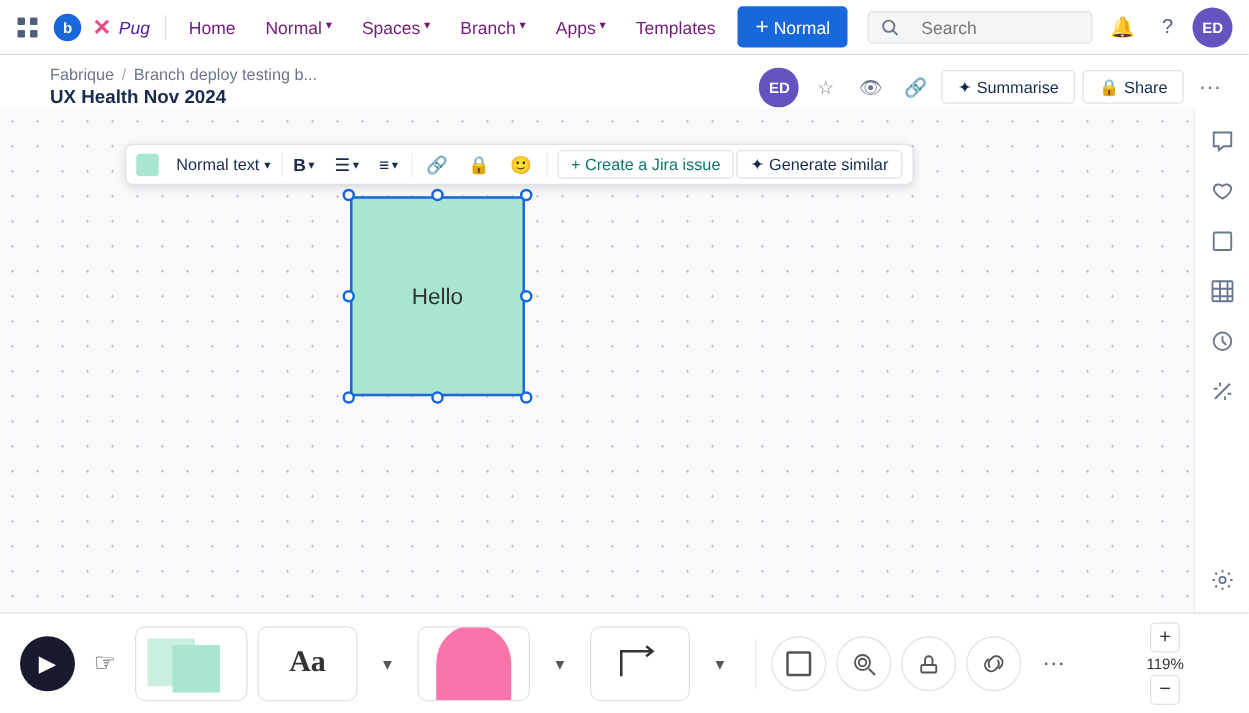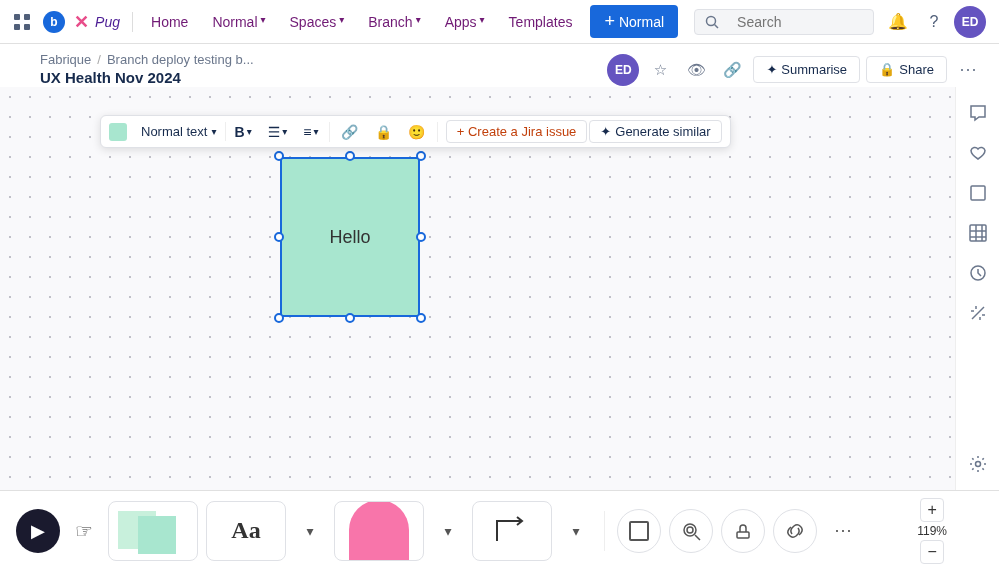--- a/index.html
+++ b/index.html
@@ -78,21 +78,21 @@
     .ft-text-style {
       display: flex; align-items: center; gap: 4px; padding: 2px 8px;
       border-right: 1px solid #eee; cursor: pointer; font-size: 13px; color: #172b4d;
     }
     .ft-text-style .arrow { font-size: 10px; }
     .ft-btn { padding: 3px 7px; border-radius: 4px; cursor: pointer; font-size: 14px; color: #172b4d; display: flex; align-items: center; gap: 2px; }
     .ft-sep { width: 1px; height: 20px; background: #eee; margin: 0 2px; }
     .ft-create-jira {
       display: flex; align-items: center; gap: 4px; padding: 3px 10px;
       border: 1px solid #dfe1e6; border-radius: 4px; cursor: pointer;
-      font-size: 13px; color: #c2410c; margin-left: 4px;
+      font-size: 13px; color: #0f766e; margin-left: 4px;
     }
     .ft-generate {
       display: flex; align-items: center; gap: 4px; padding: 3px 10px;
       border: 1px solid #dfe1e6; border-radius: 4px; cursor: pointer;
       font-size: 13px; color: #172b4d;
     }
 
     
     .selected-element {
       position: absolute; top: 70px; left: 280px;

